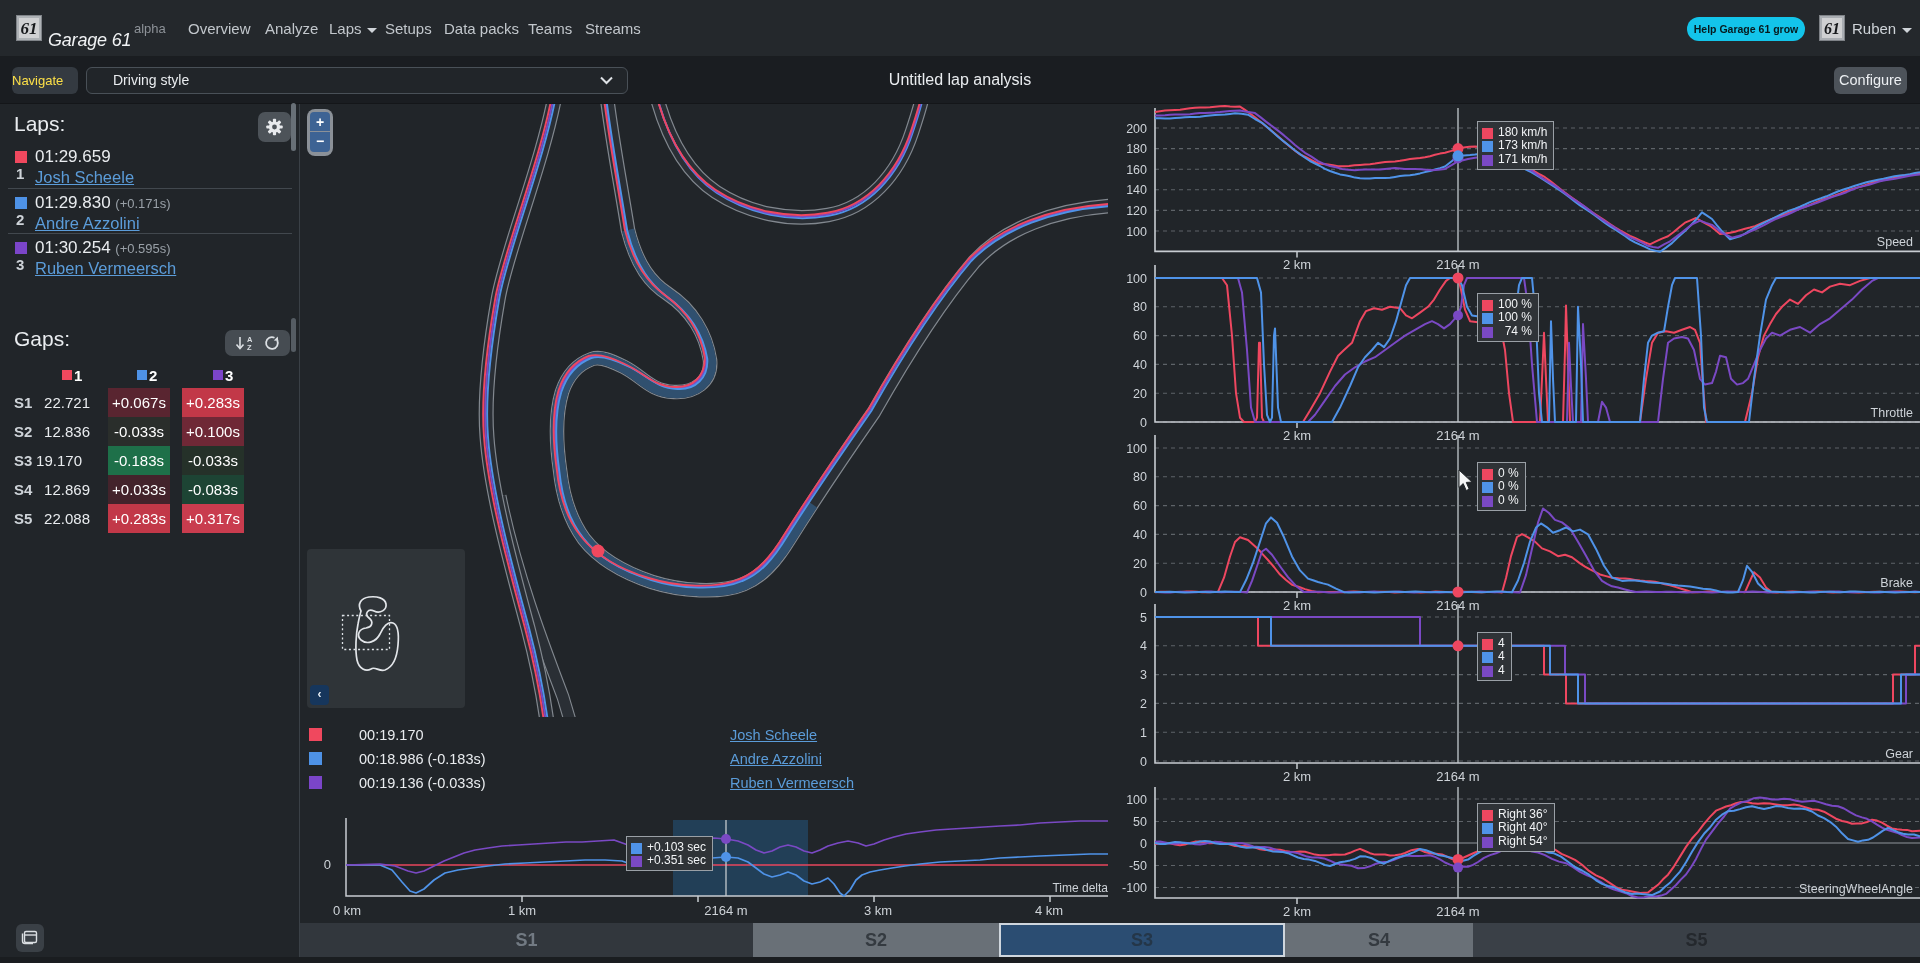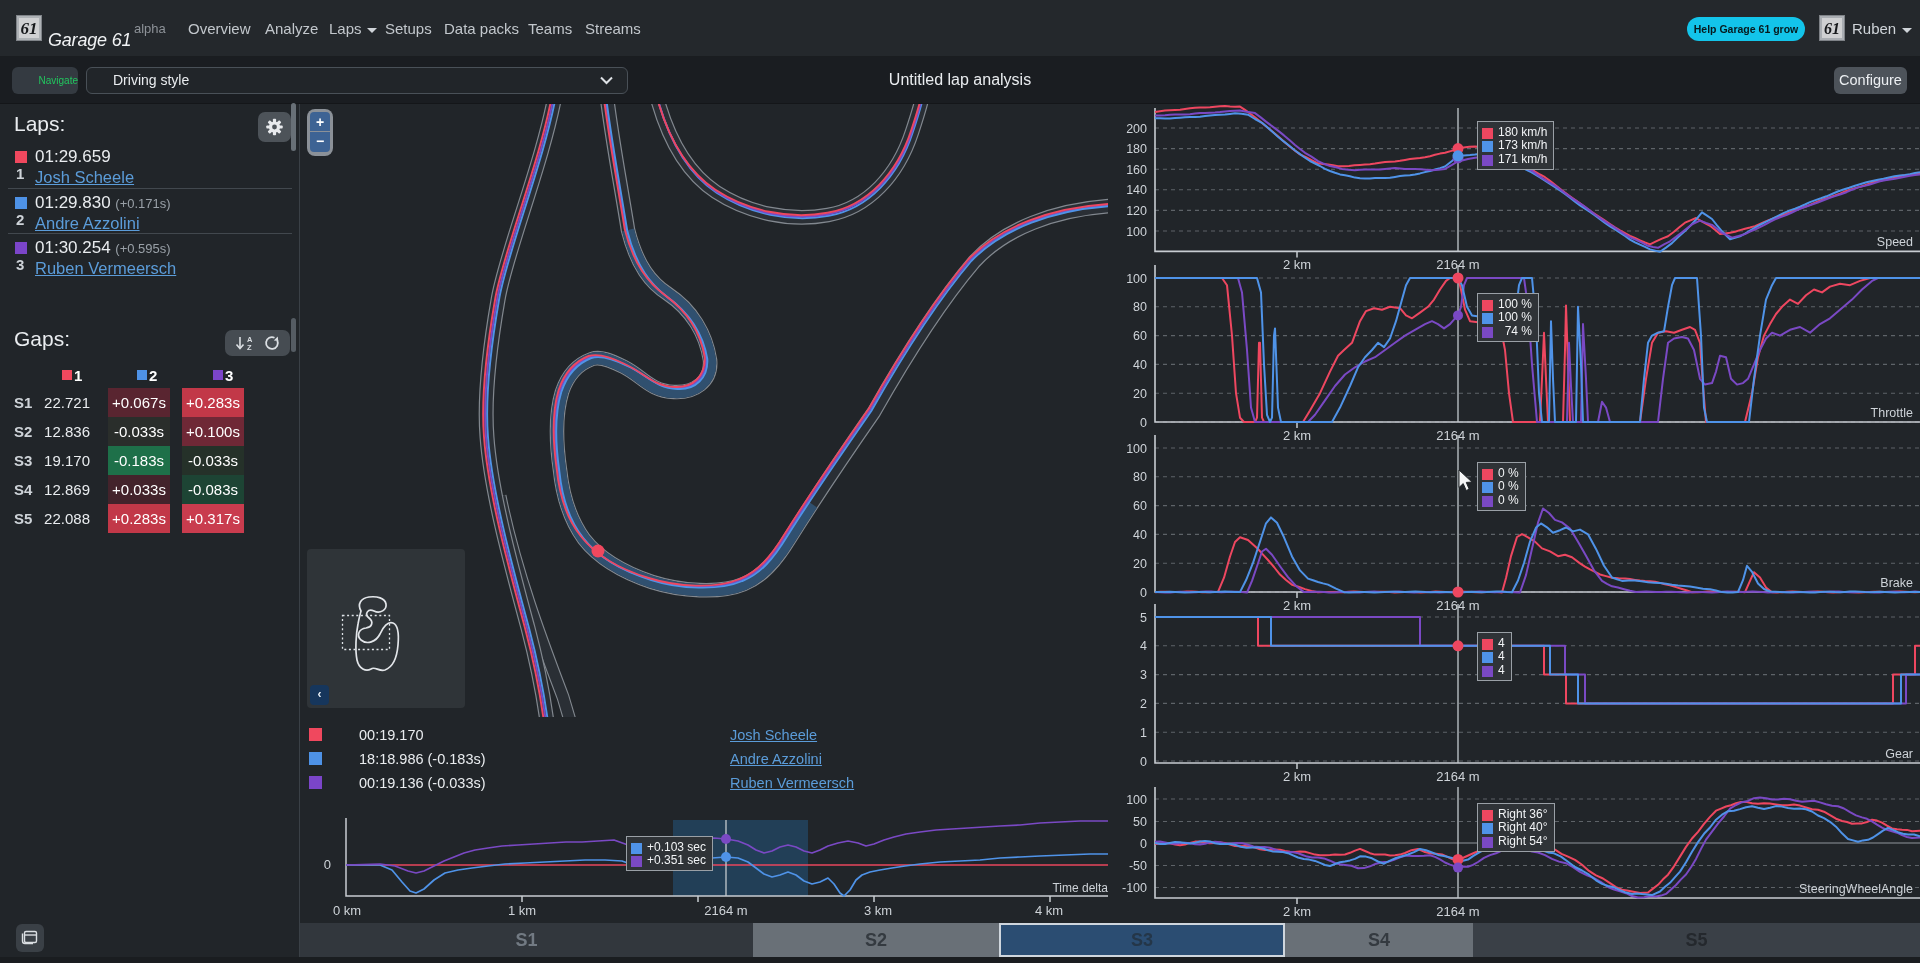--- a/index.html
+++ b/index.html
@@ -15,21 +15,21 @@
 #alpha{position:absolute;left:134px;top:21px;font-size:13px;color:#8d9298;}
 #helpbtn{position:absolute;left:1687px;top:17px;width:118px;height:24px;background:#13c4ea;border-radius:12px;
  color:#07191d;font-size:10.5px;font-weight:bold;text-align:center;line-height:24px;white-space:nowrap;}
 #avatar{position:absolute;left:1819px;top:15px;width:26px;height:26px;background:#cfd0d2;border:1px solid #7e8287;
  box-shadow:inset 0 0 0 2px #a9adb2;color:#17191c;font-family:"Liberation Serif",serif;font-style:italic;font-weight:bold;
  font-size:16px;text-align:center;line-height:25px;}
 #ruben{position:absolute;left:1852px;top:20px;font-size:15px;color:#cfd4d9;}
 .caret{display:inline-block;width:0;height:0;border-left:5px solid transparent;border-right:5px solid transparent;
  border-top:5px solid #cfd4d9;vertical-align:middle;margin-left:6px;}
 #navigate{position:absolute;left:12px;top:67px;width:66px;height:27px;background:#343a41;border-radius:6px;
- color:#22c55e;font-size:10px;text-align:right;line-height:27px;}
+ color:#fde047;font-size:13px;text-align:left;line-height:27px;}
 #select{position:absolute;left:86px;top:67px;width:542px;height:27px;background:#212529;border:1px solid #495057;
  border-radius:6px;color:#e9ecef;font-size:14px;line-height:25px;padding-left:26px;}
 #title{position:absolute;left:0;top:71px;width:1920px;text-align:center;font-size:16px;color:#e9ecef;}
 #configure{position:absolute;left:1834px;top:67px;width:73px;height:27px;background:#4d535a;border-radius:6px;
  color:#eceff2;font-size:14.5px;text-align:center;line-height:27px;}
 #sidebar{position:absolute;left:0;top:104px;width:300px;height:859px;background:#212529;border-right:1px solid #3a4046;}
 .h2{font-size:21px;color:#e9ecef;}
 .iconbtn{position:absolute;background:#464c52;border-radius:7px;}
 .lapsq{position:absolute;width:11.5px;height:11.5px;}
 .laptime{position:absolute;font-size:17px;color:#e9ecef;}
@@ -314,21 +314,21 @@
 <div class="gh" style="left:225px;top:367px">3</div>
 <div class="grow-label" style="left:14px;top:394px">S1</div>
 <div class="grow-val" style="left:30px;top:394px">22.721</div>
 <div class="gcell" style="left:108px;top:388px;background:#592530">+0.067s</div>
 <div class="gcell" style="left:182px;top:388px;background:#c23848">+0.283s</div>
 <div class="grow-label" style="left:14px;top:423px">S2</div>
 <div class="grow-val" style="left:30px;top:423px">12.836</div>
 <div class="gcell" style="left:108px;top:417px;background:#2a2e2b">-0.033s</div>
 <div class="gcell" style="left:182px;top:417px;background:#6f2836">+0.100s</div>
 <div class="grow-label" style="left:14px;top:452px">S3</div>
-<div class="grow-val" style="left:30px;top:452px">19.170</div>
+<div class="grow-val" style="left:22px;top:452px">19.170</div>
 <div class="gcell" style="left:108px;top:446px;background:#1e7049">-0.183s</div>
 <div class="gcell" style="left:182px;top:446px;background:#253129">-0.033s</div>
 <div class="grow-label" style="left:14px;top:481px">S4</div>
 <div class="grow-val" style="left:30px;top:481px">12.869</div>
 <div class="gcell" style="left:108px;top:475px;background:#43232b">+0.033s</div>
 <div class="gcell" style="left:182px;top:475px;background:#1d4434">-0.083s</div>
 <div class="grow-label" style="left:14px;top:510px">S5</div>
 <div class="grow-val" style="left:30px;top:510px">22.088</div>
 <div class="gcell" style="left:108px;top:504px;background:#c23848">+0.283s</div>
 <div class="gcell" style="left:182px;top:504px;background:#c93c4e">+0.317s</div>
@@ -342,21 +342,21 @@
 <div style="position:absolute;left:307px;top:109px;width:26px;height:47px;background:#8b9198;border-radius:8px;padding:3px;z-index:2">
     <div style="width:20px;height:20px;background:#3d6394;border-radius:4px 4px 0 0;color:#fff;font-size:14px;font-weight:bold;text-align:center;line-height:20px;border-bottom:1px solid #8b9198">+</div>
     <div style="width:20px;height:20px;background:#3d6394;border-radius:0 0 4px 4px;color:#fff;font-size:14px;font-weight:bold;text-align:center;line-height:18px">−</div>
   </div>
 <div id="minimap"></div>
 <div id="mmbtn">‹</div>
 <div class="legsq" style="left:309px;top:728px;background:#f0485e"></div>
 <div class="legtxt" style="left:347px;top:727px">00:19.170</div>
 <div class="leglink" style="left:730px;top:727px">Josh Scheele</div>
 <div class="legsq" style="left:309px;top:752px;background:#4e92e6"></div>
-<div class="legtxt" style="left:347px;top:751px">18:18.986 (-0.183s)</div>
+<div class="legtxt" style="left:347px;top:751px">00:18.986 (-0.183s)</div>
 <div class="leglink" style="left:730px;top:751px">Andre Azzolini</div>
 <div class="legsq" style="left:309px;top:776px;background:#7b45c9"></div>
 <div class="legtxt" style="left:347px;top:775px">00:19.136 (-0.033s)</div>
 <div class="leglink" style="left:730px;top:775px">Ruben Vermeersch</div>
 <div class="tooltip" style="left:626px;top:836px;">
     <div class="ttrow">
       <div class="ttsq" style="background:#4f93e8"></div>
       <div class="tttxt">+0.103 sec</div>
     </div>
     <div class="ttrow">

